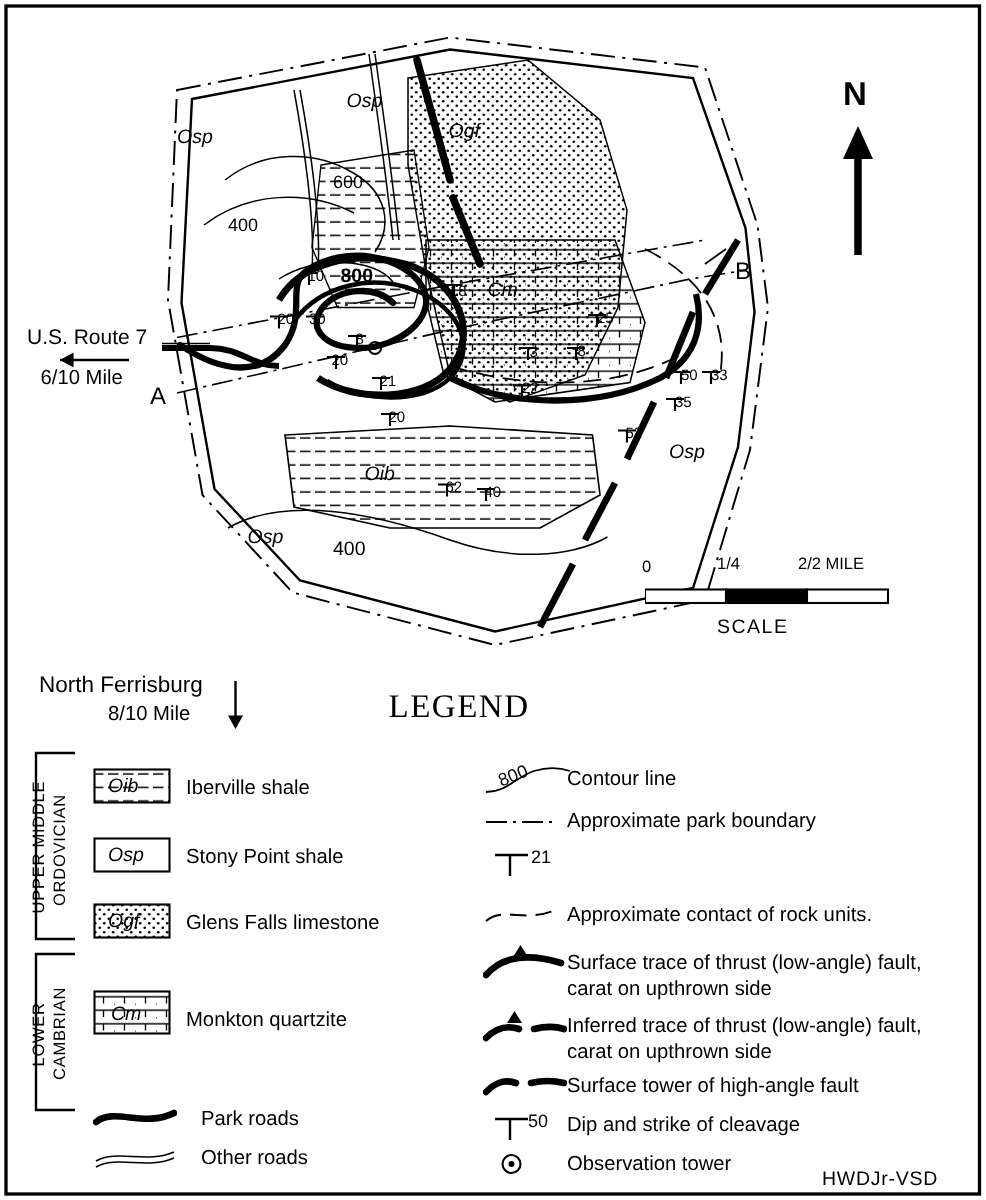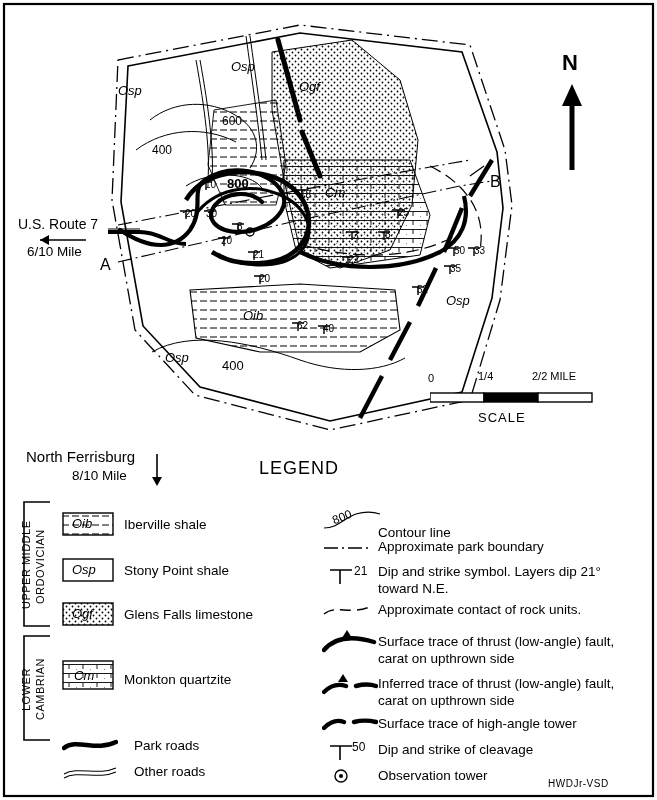--- a/index.html
+++ b/index.html
@@ -1,26 +1,26 @@
 <!DOCTYPE html>
 <html><head>
 <meta charset="utf-8">
 <style>
   html,body{margin:0;padding:0;background:#fff;}
   body{width:657px;height:800px;font-family:"Liberation Sans",sans-serif;color:#000;position:relative;overflow:hidden;}
   #root{position:absolute;left:0;top:0;width:657px;height:800px;}
   .abs{position:absolute;}
   svg{display:block;}
   .lbl{position:absolute;font-family:"Liberation Sans",sans-serif;white-space:nowrap;}
-  .legend-title{font-size:18px;letter-spacing:1px;}
+  .legend-title{font-size:22px;letter-spacing:1px;font-family:Liberation Serif, serif;}
   .leg-txt{font-size:13.5px;}
   .vert{writing-mode:vertical-rl;transform:rotate(180deg);font-size:11px;letter-spacing:0.5px;text-align:center;}
   .sm{font-size:10px;}
   .map-unit{font-style:italic;font-size:13px;}
-  .credit{font-size:10px;letter-spacing:0.5px;}
+  .credit{font-size:13px;letter-spacing:0.5px;}
 </style>
 </head>
 <body>
 
 <div id="root">
 
   <svg class="abs" style="left:0;top:0" width="657" height="800">
     <rect x="4" y="4" width="649" height="792" fill="none" stroke="#000" stroke-width="2.2"></rect>
   </svg>
 
@@ -240,32 +240,31 @@
   <div class="lbl leg-txt" style="left:134px;top:764px;">Other roads</div>
 
   <svg class="abs" style="left:316px;top:498px;" width="4" height="292">
     <path d="M2 0 V0" stroke="#000" stroke-width="0"></path>
   </svg>
 
   <svg class="abs" style="left:322px;top:506px;" width="60" height="26">
     <path d="M2 22 C16 22 22 12 34 8 C44 5 52 6 58 8" fill="none" stroke="#000" stroke-width="1.2"></path>
   </svg>
   <div class="lbl sm" style="left:332px;top:510px;font-size:12px;transform:rotate(-22deg);">800</div>
-  <div class="lbl leg-txt" style="left:378px;top:525px;">Contour line</div>
+  <div class="lbl leg-txt" style="left:378px;top:511px;">Contour line</div>
 
   <svg class="abs" style="left:322px;top:540px;" width="54" height="16">
     <path d="M2 8 H50" stroke="#000" stroke-width="1.3" stroke-dasharray="14,4,2,4"></path>
   </svg>
   <div class="lbl leg-txt" style="left:378px;top:539px;">Approximate park boundary</div>
 
   <svg class="abs" style="left:326px;top:564px;" width="40" height="24">
     <path d="M4 6 H26 M14 6 V20" stroke="#000" stroke-width="1.6" fill="none"></path>
   </svg>
   <div class="lbl sm" style="left:354px;top:564px;font-size:12px;">21</div>
-  <div class="lbl leg-txt" style="left:378px;top:564px;width:248px;white-space:normal;line-height:1.25;">Dip and strike symbol. Layers dip 21° toward N.E.</div>
 
   <svg class="abs" style="left:322px;top:600px;" width="54" height="20">
     <path d="M2 14 C14 4 28 16 50 6" fill="none" stroke="#000" stroke-width="1.4" stroke-dasharray="11,6"></path>
   </svg>
   <div class="lbl leg-txt" style="left:378px;top:602px;">Approximate contact of rock units.</div>
 
   <svg class="abs" style="left:322px;top:630px;" width="56" height="26">
     <path d="M2 20 C14 6 32 6 52 12" fill="none" stroke="#000" stroke-width="4.4" stroke-linecap="round"></path>
     <path d="M20 8 l5 -8 l5 8 Z" fill="#000"></path>
   </svg>
@@ -275,21 +274,21 @@
     <path d="M2 18 C10 10 18 10 24 12" fill="none" stroke="#000" stroke-width="4.4" stroke-linecap="round"></path>
     <path d="M34 12 C42 10 48 10 54 12" fill="none" stroke="#000" stroke-width="4.4" stroke-linecap="round"></path>
     <path d="M16 8 l5 -8 l5 8 Z" fill="#000"></path>
   </svg>
   <div class="lbl leg-txt" style="left:378px;top:676px;width:252px;white-space:normal;line-height:1.25;">Inferred trace of thrust (low-angle) fault, carat on upthrown side</div>
 
   <svg class="abs" style="left:322px;top:714px;" width="56" height="20">
     <path d="M2 14 C10 6 16 6 22 8" fill="none" stroke="#000" stroke-width="4.4" stroke-linecap="round"></path>
     <path d="M32 8 C40 6 46 6 54 8" fill="none" stroke="#000" stroke-width="4.4" stroke-linecap="round"></path>
   </svg>
-  <div class="lbl leg-txt" style="left:378px;top:716px;">Surface trace of high-angle tower</div>
+  <div class="lbl leg-txt" style="left:378px;top:716px;">Surface tower of high-angle fault</div>
 
   <svg class="abs" style="left:326px;top:740px;" width="40" height="24">
     <path d="M4 6 H26 M14 6 V20" stroke="#000" stroke-width="1.6" fill="none"></path>
   </svg>
   <div class="lbl sm" style="left:352px;top:740px;font-size:12px;">50</div>
   <div class="lbl leg-txt" style="left:378px;top:742px;">Dip and strike of cleavage</div>
 
   <svg class="abs" style="left:330px;top:766px;" width="24" height="20">
     <circle cx="11" cy="10" r="6" fill="none" stroke="#000" stroke-width="1.4"></circle>
     <circle cx="11" cy="10" r="2" fill="#000"></circle>

